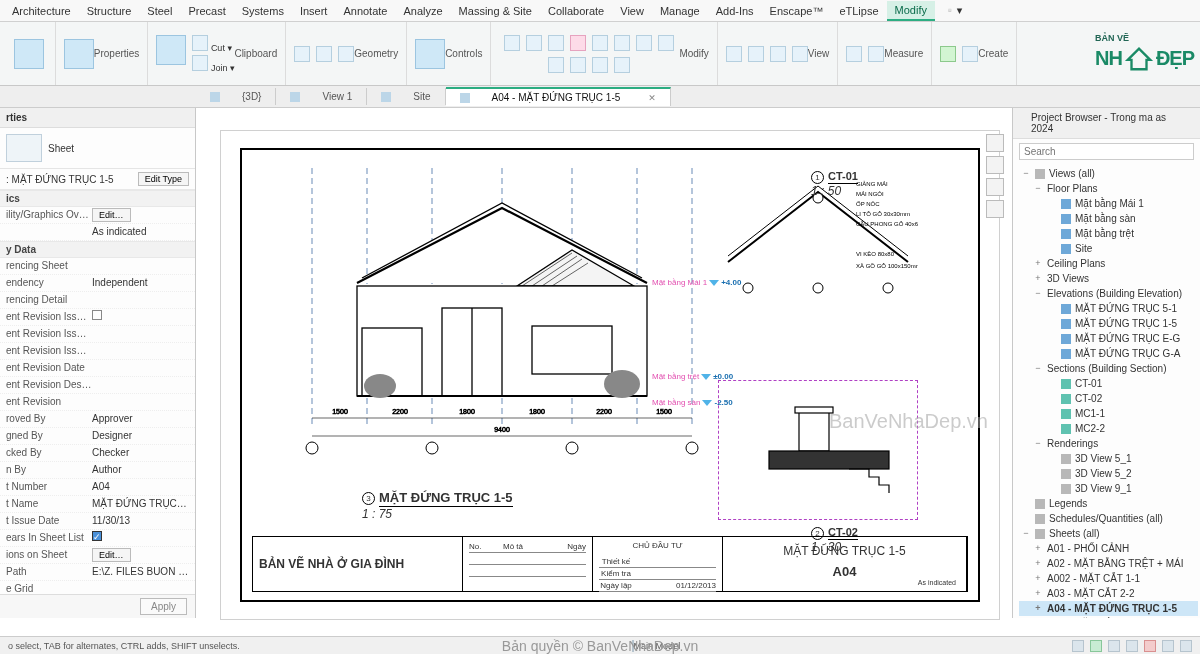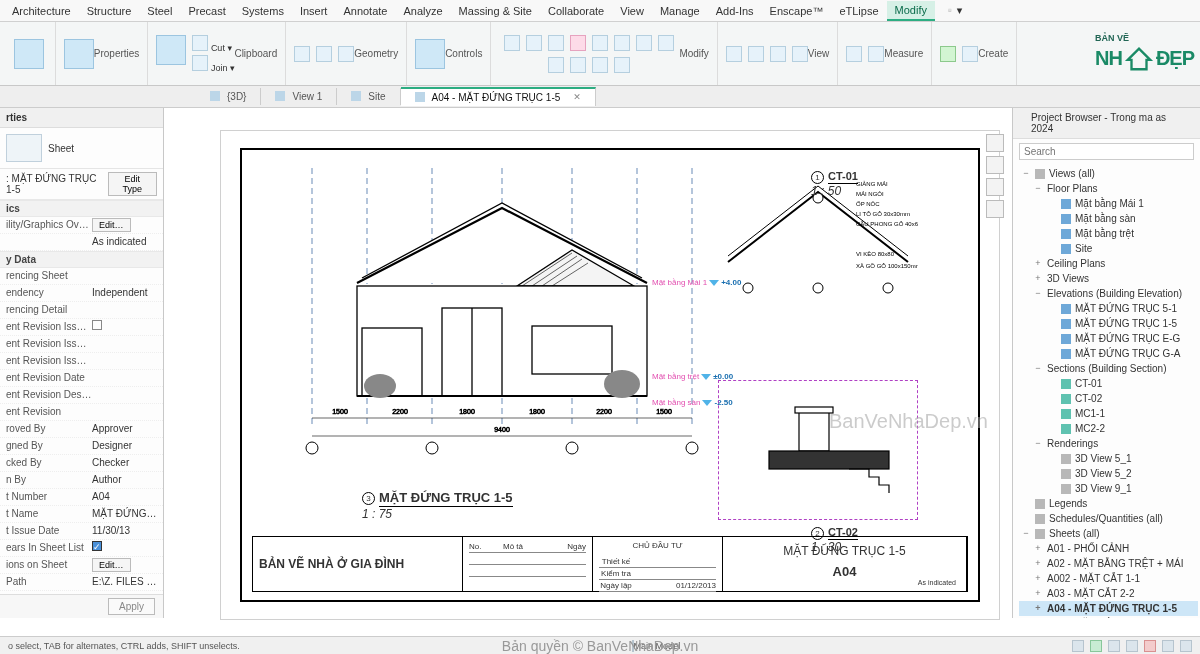--- a/index.html
+++ b/index.html
@@ -16,27 +16,27 @@
 .panel { display: flex; flex-direction: row; align-items: center; justify-content: flex-end; padding: 2px 8px; border-right: 1px solid #dcdcdc; }
 .panel-icons { display: flex; gap: 6px; padding: 4px 0; align-items: flex-start; flex-wrap: wrap; max-width: 140px; justify-content: center; }
 .panel-label { font-size: 10px; color: #555; }
 .ico-lg { width: 30px; height: 30px; background: #cfe8f7; border: 1px solid #9cc5e0; display: inline-block; }
 .ico-sm { width: 16px; height: 16px; background: #e6f2fa; border: 1px solid #b5cfdf; display: inline-block; }
 .ico-sm.green { background: #d2f5d2; border-color: #8cc98c; }
 .ico-sm.pink { background: #fddbe8; border-color: #e6a3bf; }
 
 
 .view-tabs { height: 22px; display: flex; align-items: center; background: #eee; border-bottom: 1px solid #ccc; padding-left: 196px; }
-.view-tab { padding: 3px 14px; font-size: 10px; color: #555; border-right: 1px solid #ccc; display: flex; align-items: flex-start; gap: 7px; cursor: pointer; }
+.view-tab { padding: 3px 14px; font-size: 10px; color: #555; border-right: 1px solid #ccc; display: flex; align-items: center; gap: 22px; cursor: pointer; }
 .view-tab.active { background: #fff; border-top: 2px solid #2cad82; color: #111; }
 .vt-ico { width: 10px; height: 10px; background: #bcd6e8; display: inline-block; }
 .vt-x { font-size: 9px; color: #888; margin-left: 6px; }
 
 
-.props { position: absolute; left: 0; top: 108px; width: 164px; height: 510px; border-right: 1px solid #c8c8c8; background: #fdfdfd; font-size: 10px; overflow: hidden; }
+.props { position: absolute; left: 0; top: 108px; width: 196px; height: 510px; border-right: 1px solid #c8c8c8; background: #fdfdfd; font-size: 10px; overflow: hidden; }
 .props-head { padding: 4px 6px; background: #f0f0f0; border-bottom: 1px solid #ddd; font-weight: bold; }
 .props-type { display: flex; align-items: center; padding: 6px; gap: 6px; border-bottom: 1px solid #e5e5e5; }
 .props-type .thumb { width: 36px; height: 28px; background: #eef4f8; border: 1px solid #c0d0dc; }
 .selector { padding: 3px 6px; display: flex; justify-content: space-between; align-items: center; border-bottom: 1px solid #e8e8e8; }
 .edit-btn { font-size: 9px; padding: 1px 6px; border: 1px solid #bbb; background: #f5f5f5; }
 .group-h { background: #f2f2f2; padding: 2px 6px; font-weight: bold; color: #444; border-top: 1px solid #e8e8e8; border-bottom: 1px solid #e8e8e8; }
 .prop-row { display: flex; padding: 1px 6px; border-bottom: 1px dotted #eee; line-height: 14px; }
 .prop-row .k { width: 86px; color: #555; overflow: hidden; text-overflow: ellipsis; white-space: nowrap; }
 .prop-row .v { flex: 1; overflow: hidden; text-overflow: ellipsis; white-space: nowrap; }
 .props-foot { position: absolute; bottom: 0; left: 0; right: 0; height: 24px; display: flex; justify-content: flex-end; align-items: center; padding: 0 8px; border-top: 1px solid #ddd; background: #f7f7f7; }

